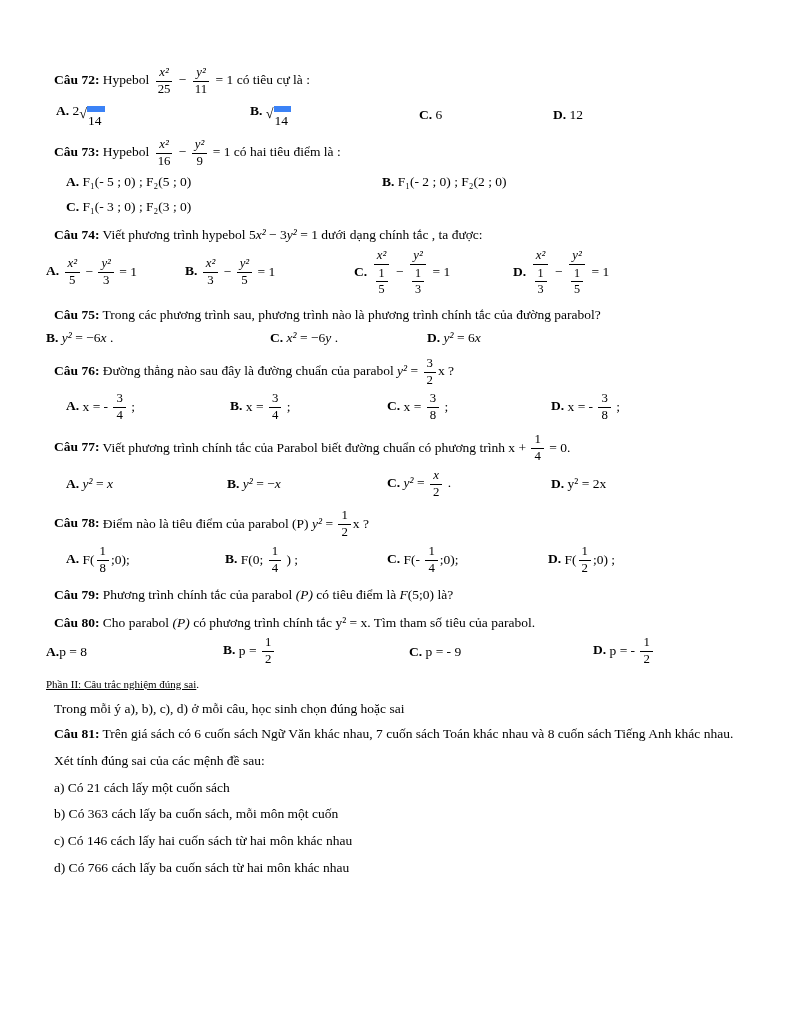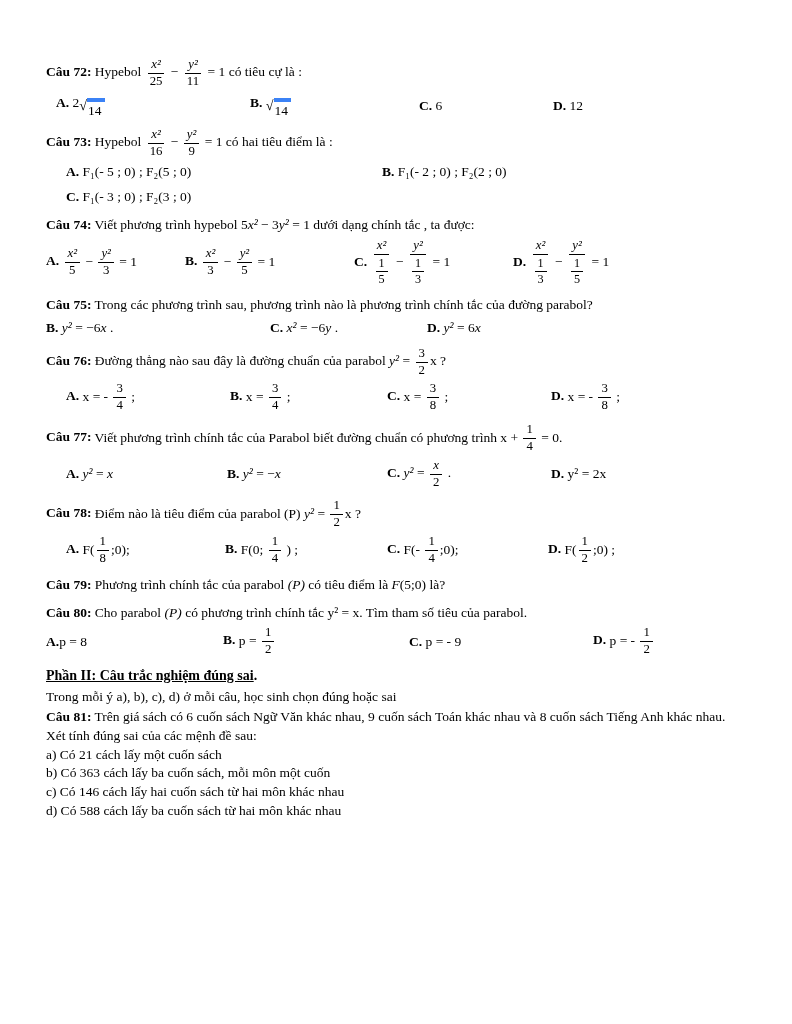--- a/index.html
+++ b/index.html
@@ -1,37 +1,37 @@
 <!DOCTYPE html>
 <html><head>
 <meta charset="utf-8">
 <style>
   *{box-sizing:border-box}
   html,body{margin:0;padding:0}
   body{width:792px;height:1024px;background:#ffffff;color:#000;
        font-family:"Liberation Serif","DejaVu Serif",serif;
        font-size:13.5px;line-height:1.32;overflow:hidden}
   .page{padding:58px 46px 0 46px}
-  p{margin:0}
+  p{margin:8px}
   .q{margin-bottom:10px}
   .stem{margin-bottom:5px}
   .ql{font-weight:bold}
   .opts{display:grid;align-items:center;column-gap:4px;row-gap:7px;margin-bottom:2px}
   .opt{white-space:nowrap}
   .ol{font-weight:bold}
   .m i{}
   .frac{display:inline-flex;flex-direction:column;align-items:center;
         vertical-align:middle;line-height:1.08;margin:0 2px;font-size:0.95em}
   .fnum{padding:0 3px 1px;border-bottom:1px solid #000;text-align:center}
   .fden{padding:1px 3px 0;text-align:center}
   .frac .frac{margin:1px 0 0}
   .sqrt{display:inline-flex;align-items:flex-start;white-space:nowrap;vertical-align:-3px}
   .rsign{font-size:1.05em;line-height:1.12}
-  .rbody{border-top:4px solid #3b82f6;padding:1px 3px 0 1px;line-height:1.12}
-  .sec{font-size:14px;font-weight:bold;margin:8px 0 2px}
+  .rbody{border-top:6px solid #3b82f6;padding:1px 3px 0 1px;line-height:1.12}
+  .sec{font-size:11px;font-weight:normal;margin:8px 0 2px}
   .sec u{text-decoration:underline}
   .intro{margin-bottom:3px}
   .q81 p{line-height:1.38}
 </style>
 </head>
 <body>
 
 <div class="page">
 
   <section class="q">
@@ -209,21 +209,21 @@
               <span class="fnum">1</span>
               <span class="fden">2</span>
             </span></span></span>
     </div>
   </section>
 
   <p class="sec"><u>Phần II: Câu trắc nghiệm đúng sai</u><span>.</span></p>
   <p class="intro">Trong mỗi ý a), b), c), d) ở mỗi câu, học sinh chọn đúng hoặc sai</p>
 
   <section class="q81">
-    <p><b class="ql">Câu 81:</b><span>  Trên giá sách có 6 cuốn sách Ngữ Văn khác nhau, 9 cuốn sách Toán khác nhau và 8 cuốn sách Tiếng Anh khác nhau.</span></p>
+    <p><b class="ql">Câu 81:</b><span>  Trên giá sách có 6 cuốn sách Ngữ Văn khác nhau, 7 cuốn sách Toán khác nhau và 8 cuốn sách Tiếng Anh khác nhau.</span></p>
     <p>Xét tính đúng sai của các mệnh đề sau:</p>
     <p>a) Có 21 cách lấy một cuốn sách</p>
     <p>b) Có 363 cách lấy ba cuốn sách, mỗi môn một cuốn</p>
     <p>c) Có 146 cách lấy hai cuốn sách từ hai môn khác nhau</p>
-    <p>d) Có 588 cách lấy ba cuốn sách từ hai môn khác nhau</p>
+    <p>d) Có 766 cách lấy ba cuốn sách từ hai môn khác nhau</p>
   </section>
 
 </div>
 
 </body></html>

